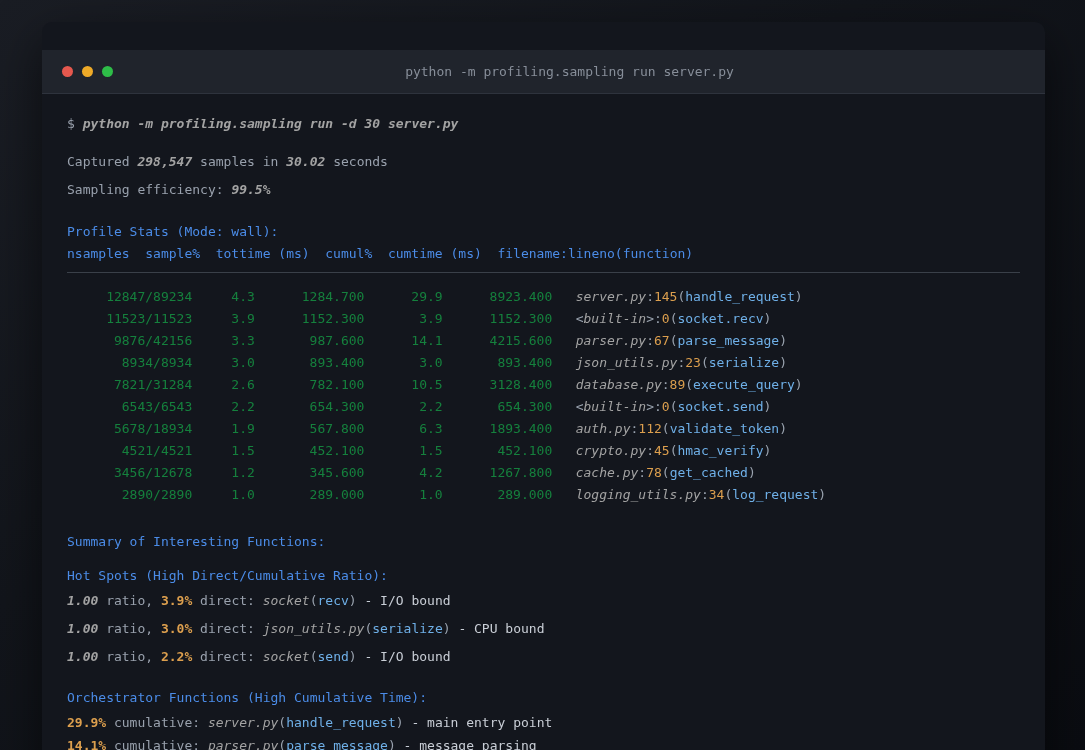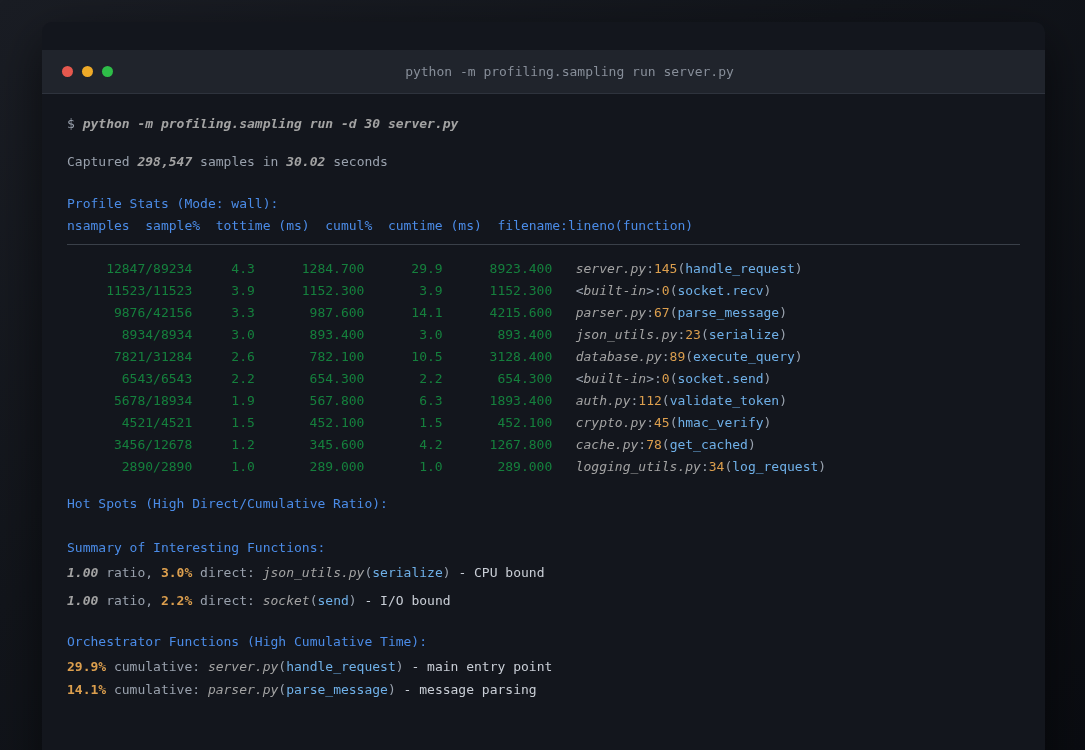--- a/index.html
+++ b/index.html
@@ -65,45 +65,47 @@
     <div class="title">python -m profiling.sampling run server.py</div>
   </div>
 
   <div class="content">
 
     <div class="line" id="cmd"><span class="g">$</span><span class="g"> </span><span class="green b">python -m profiling.sampling run -d 30 server.py</span></div>
 
     <div class="line g" id="captured"><span>Captured</span> <span class="green b">298,547</span> <span>samples in</span> <span class="green b">30.02</span> <span>seconds</span></div>
 
 
+    <div class="line g" id="eff"><span>Sampling efficiency:</span> <span class="green b">99.5%</span></div>
 
     <div class="line hblue" id="profile-heading">Profile Stats (Mode: wall):</div>
 
     <div class="line hblue" id="columns">nsamples  sample%  tottime (ms)  cumul%  cumtime (ms)  filename:lineno(function)</div>
 
     <hr id="divider">
 
     <div id="rows">
         <div class="trow"><span class="cell c1">12847/89234</span><span class="cell c2">4.3</span><span class="cell c3">1284.700</span><span class="cell c4">29.9</span><span class="cell c5">8923.400</span><span class="loc"><span class="green">server.py</span><span class="p">:</span><span class="orange">145</span><span class="p">(</span><span class="blue">handle_request</span><span class="p">)</span></span></div>
         <div class="trow"><span class="cell c1">11523/11523</span><span class="cell c2">3.9</span><span class="cell c3">1152.300</span><span class="cell c4">3.9</span><span class="cell c5">1152.300</span><span class="loc"><span class="p">&lt;</span><span class="green">built-in</span><span class="p">&gt;</span><span class="p">:</span><span class="orange">0</span><span class="p">(</span><span class="blue">socket.recv</span><span class="p">)</span></span></div>
         <div class="trow"><span class="cell c1">9876/42156</span><span class="cell c2">3.3</span><span class="cell c3">987.600</span><span class="cell c4">14.1</span><span class="cell c5">4215.600</span><span class="loc"><span class="green">parser.py</span><span class="p">:</span><span class="orange">67</span><span class="p">(</span><span class="blue">parse_message</span><span class="p">)</span></span></div>
         <div class="trow"><span class="cell c1">8934/8934</span><span class="cell c2">3.0</span><span class="cell c3">893.400</span><span class="cell c4">3.0</span><span class="cell c5">893.400</span><span class="loc"><span class="green">json_utils.py</span><span class="p">:</span><span class="orange">23</span><span class="p">(</span><span class="blue">serialize</span><span class="p">)</span></span></div>
         <div class="trow"><span class="cell c1">7821/31284</span><span class="cell c2">2.6</span><span class="cell c3">782.100</span><span class="cell c4">10.5</span><span class="cell c5">3128.400</span><span class="loc"><span class="green">database.py</span><span class="p">:</span><span class="orange">89</span><span class="p">(</span><span class="blue">execute_query</span><span class="p">)</span></span></div>
         <div class="trow"><span class="cell c1">6543/6543</span><span class="cell c2">2.2</span><span class="cell c3">654.300</span><span class="cell c4">2.2</span><span class="cell c5">654.300</span><span class="loc"><span class="p">&lt;</span><span class="green">built-in</span><span class="p">&gt;</span><span class="p">:</span><span class="orange">0</span><span class="p">(</span><span class="blue">socket.send</span><span class="p">)</span></span></div>
         <div class="trow"><span class="cell c1">5678/18934</span><span class="cell c2">1.9</span><span class="cell c3">567.800</span><span class="cell c4">6.3</span><span class="cell c5">1893.400</span><span class="loc"><span class="green">auth.py</span><span class="p">:</span><span class="orange">112</span><span class="p">(</span><span class="blue">validate_token</span><span class="p">)</span></span></div>
         <div class="trow"><span class="cell c1">4521/4521</span><span class="cell c2">1.5</span><span class="cell c3">452.100</span><span class="cell c4">1.5</span><span class="cell c5">452.100</span><span class="loc"><span class="green">crypto.py</span><span class="p">:</span><span class="orange">45</span><span class="p">(</span><span class="blue">hmac_verify</span><span class="p">)</span></span></div>
         <div class="trow"><span class="cell c1">3456/12678</span><span class="cell c2">1.2</span><span class="cell c3">345.600</span><span class="cell c4">4.2</span><span class="cell c5">1267.800</span><span class="loc"><span class="green">cache.py</span><span class="p">:</span><span class="orange">78</span><span class="p">(</span><span class="blue">get_cached</span><span class="p">)</span></span></div>
         <div class="trow"><span class="cell c1">2890/2890</span><span class="cell c2">1.0</span><span class="cell c3">289.000</span><span class="cell c4">1.0</span><span class="cell c5">289.000</span><span class="loc"><span class="green">logging_utils.py</span><span class="p">:</span><span class="orange">34</span><span class="p">(</span><span class="blue">log_request</span><span class="p">)</span></span></div>
       </div>
 
+    <div class="line hblue" id="summary-heading">Summary of Interesting Functions:</div>
+
     <div class="line hblue" id="hotspots-heading">Hot Spots (High Direct/Cumulative Ratio):</div>
 
-    <div class="line hblue" id="summary-heading">Summary of Interesting Functions:</div>
-
     <div id="hotspots">
+        <div class="line"><span class="green b">1.00</span><span class="g"> ratio, </span><span class="orange b">3.9%</span><span class="g"> direct: </span><span class="green">socket</span><span class="p">(</span><span class="blue">recv</span><span class="p">)</span><span class="white"> - I/O bound</span></div>
         <div class="line"><span class="green b">1.00</span><span class="g"> ratio, </span><span class="orange b">3.0%</span><span class="g"> direct: </span><span class="green">json_utils.py</span><span class="p">(</span><span class="blue">serialize</span><span class="p">)</span><span class="white"> - CPU bound</span></div>
         <div class="line"><span class="green b">1.00</span><span class="g"> ratio, </span><span class="orange b">2.2%</span><span class="g"> direct: </span><span class="green">socket</span><span class="p">(</span><span class="blue">send</span><span class="p">)</span><span class="white"> - I/O bound</span></div>
       </div>
 
     <div class="line hblue" id="orch-heading">Orchestrator Functions (High Cumulative Time):</div>
 
     <div id="orchestrators">
         <div class="line"><span class="orange b">29.9%</span><span class="g"> cumulative: </span><span class="green">server.py</span><span class="p">(</span><span class="blue">handle_request</span><span class="p">)</span><span class="white"> - main entry point</span></div>
         <div class="line"><span class="orange b">14.1%</span><span class="g"> cumulative: </span><span class="green">parser.py</span><span class="p">(</span><span class="blue">parse_message</span><span class="p">)</span><span class="white"> - message parsing</span></div>
       </div>

